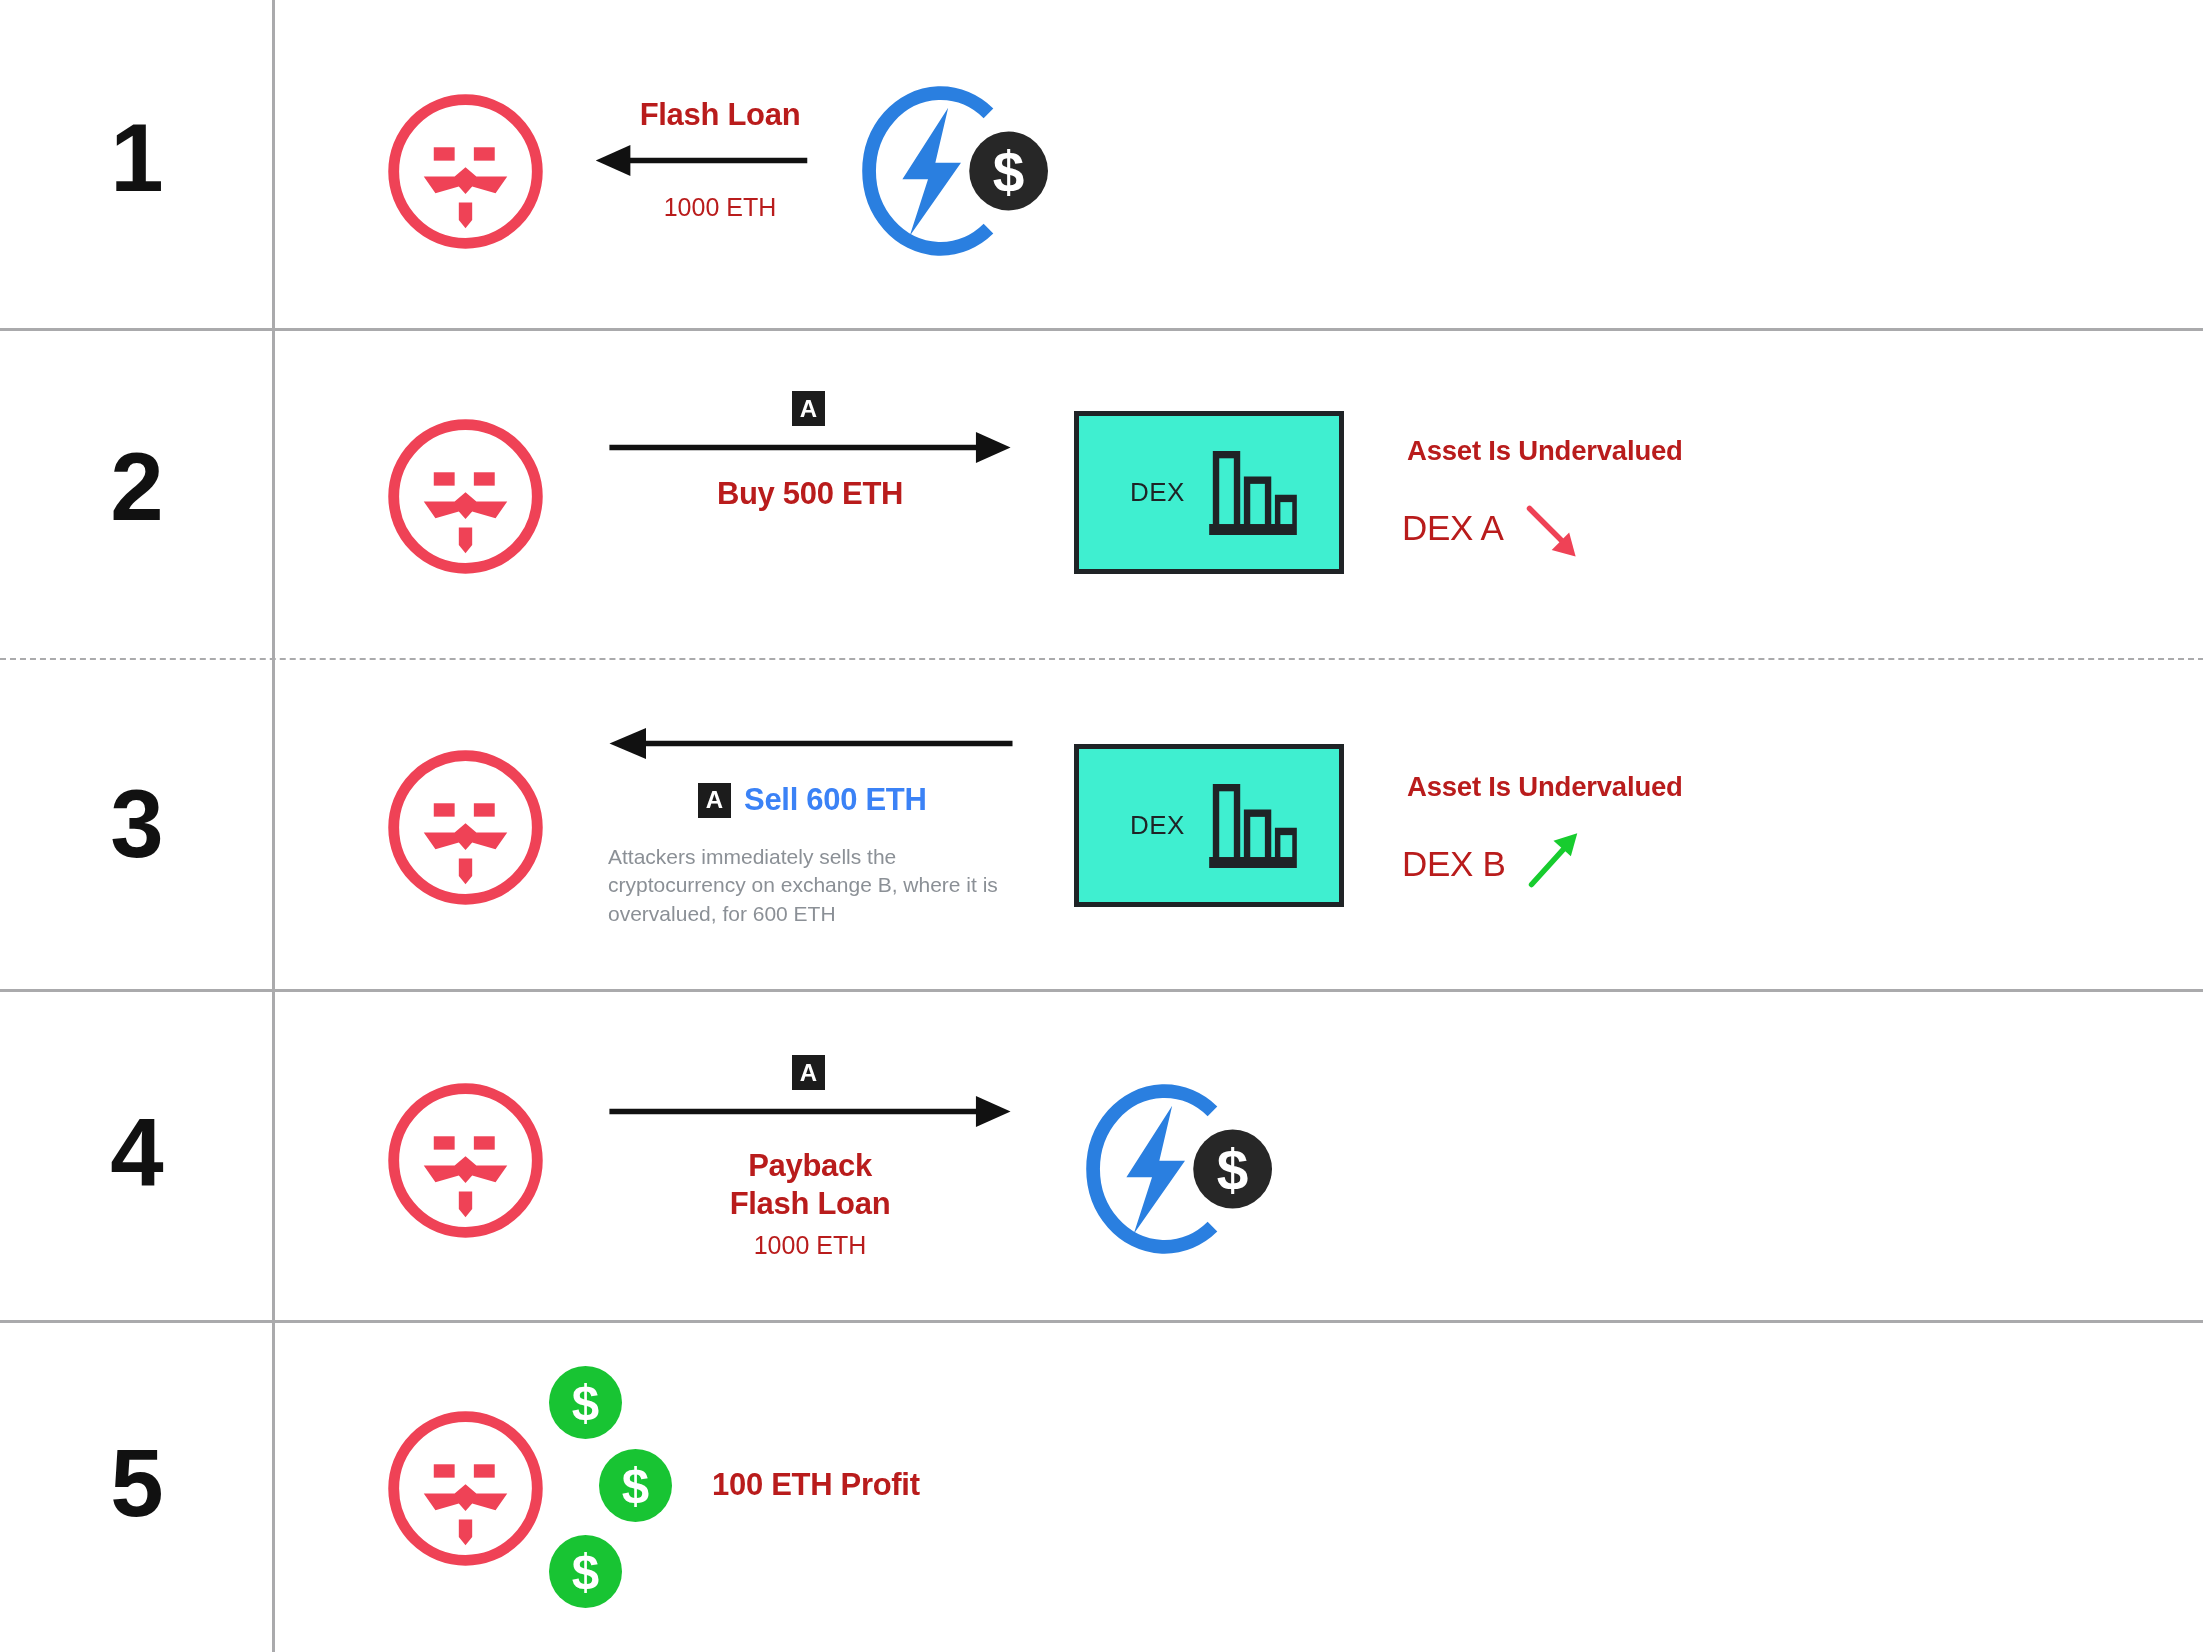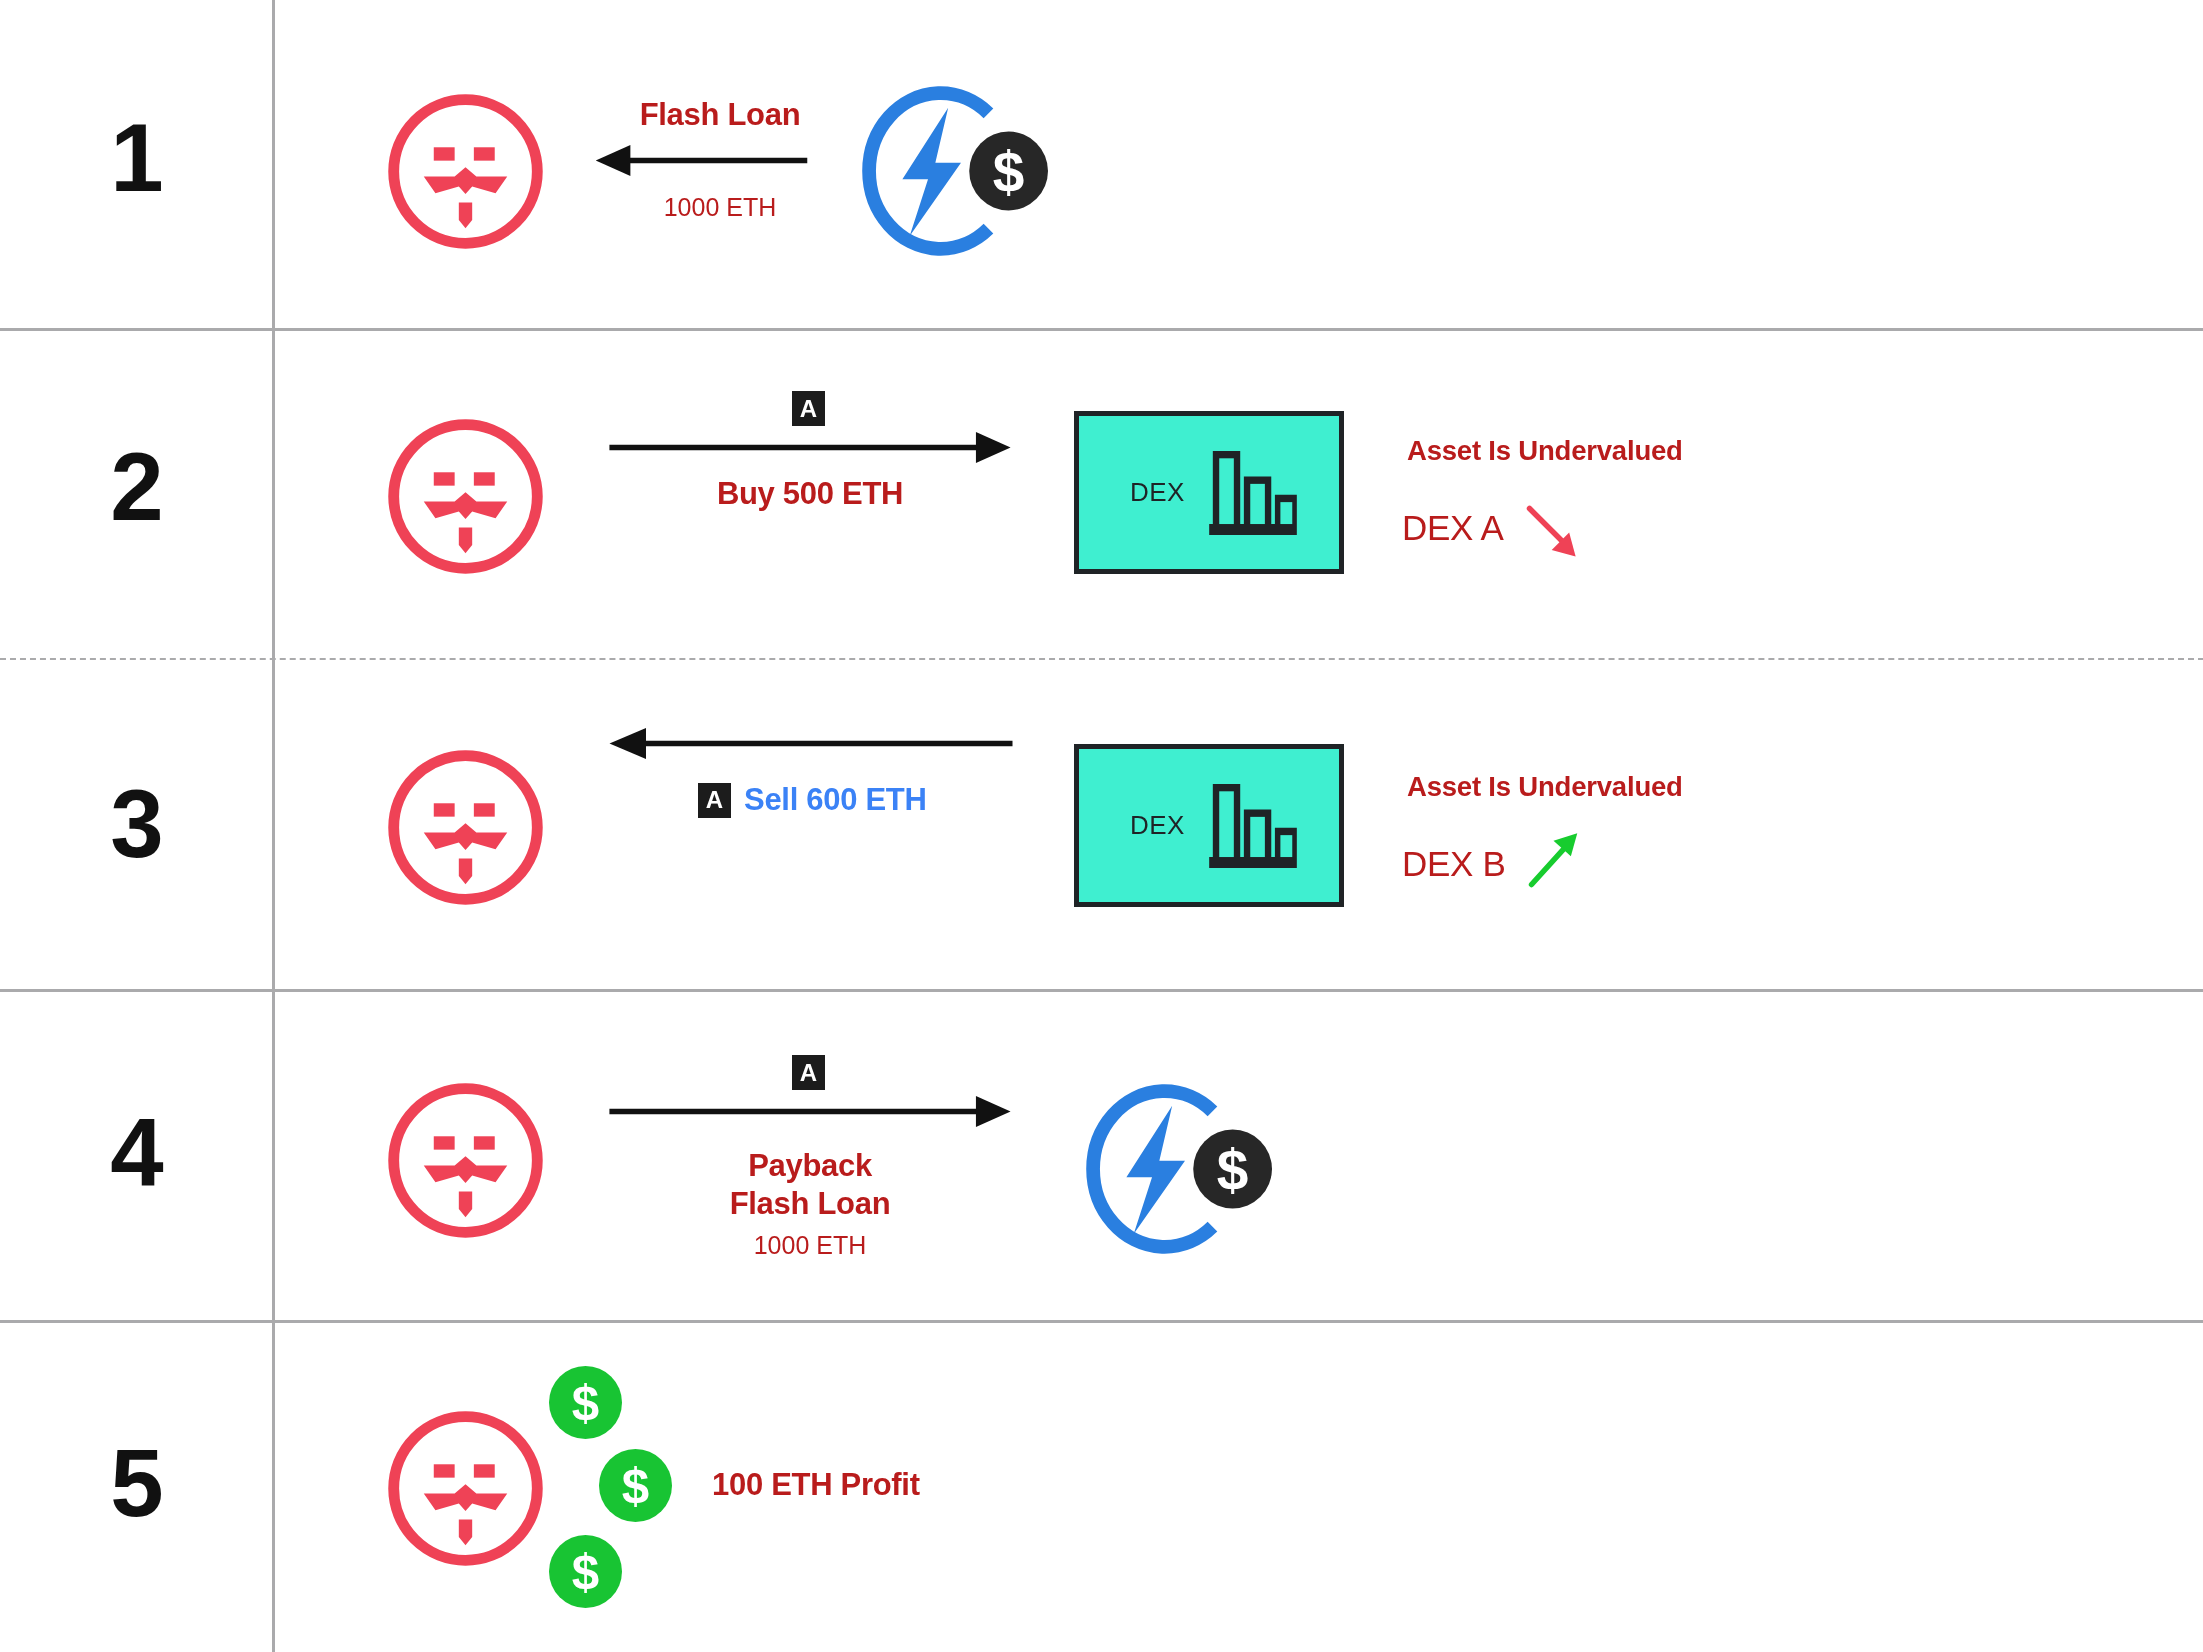--- a/index.html
+++ b/index.html
@@ -237,20 +237,21 @@
   <svg class="arrow-wrap" style="left:608px; top:728px;" width="406" height="31" viewBox="0 0 442 34">
     <line x1="36" y1="17" x2="442" y2="17" stroke="#111111" stroke-width="6"></line>
     <polygon points="0,17 40,0 40,34" fill="#111111"></polygon>
   </svg>
 
   <div class="inline-row" style="left:698px; top:782px;">
     <span class="badge-a">A</span>
     <span class="txt">Sell 600 ETH</span>
   </div>
 
+  <div class="lbl lbl-small-gray" style="left:608px; top:843px; width:404px;">Attackers immediately sells the cryptocurrency on exchange B, where it is overvalued, for 600 ETH</div>
 
   <div class="dexcard" style="left:1074px; top:744px; width:270px; height:163px;">
     <span class="dextext">DEX</span>
     <svg class="dexchart" width="88" height="84" viewBox="0 0 96 92">
       <path d="M4 0 h30 v92 h-30z M38 28 h30 v64 h-30z M72 48 h24 v44 h-24z
                M0 80 h96 v12 h-96z" fill="#1f2326"></path>
       <rect x="11" y="8" width="16" height="72" fill="#3fefd0"></rect>
       <rect x="45" y="36" width="16" height="44" fill="#3fefd0"></rect>
       <rect x="78" y="56" width="13" height="24" fill="#3fefd0"></rect>
     </svg>

